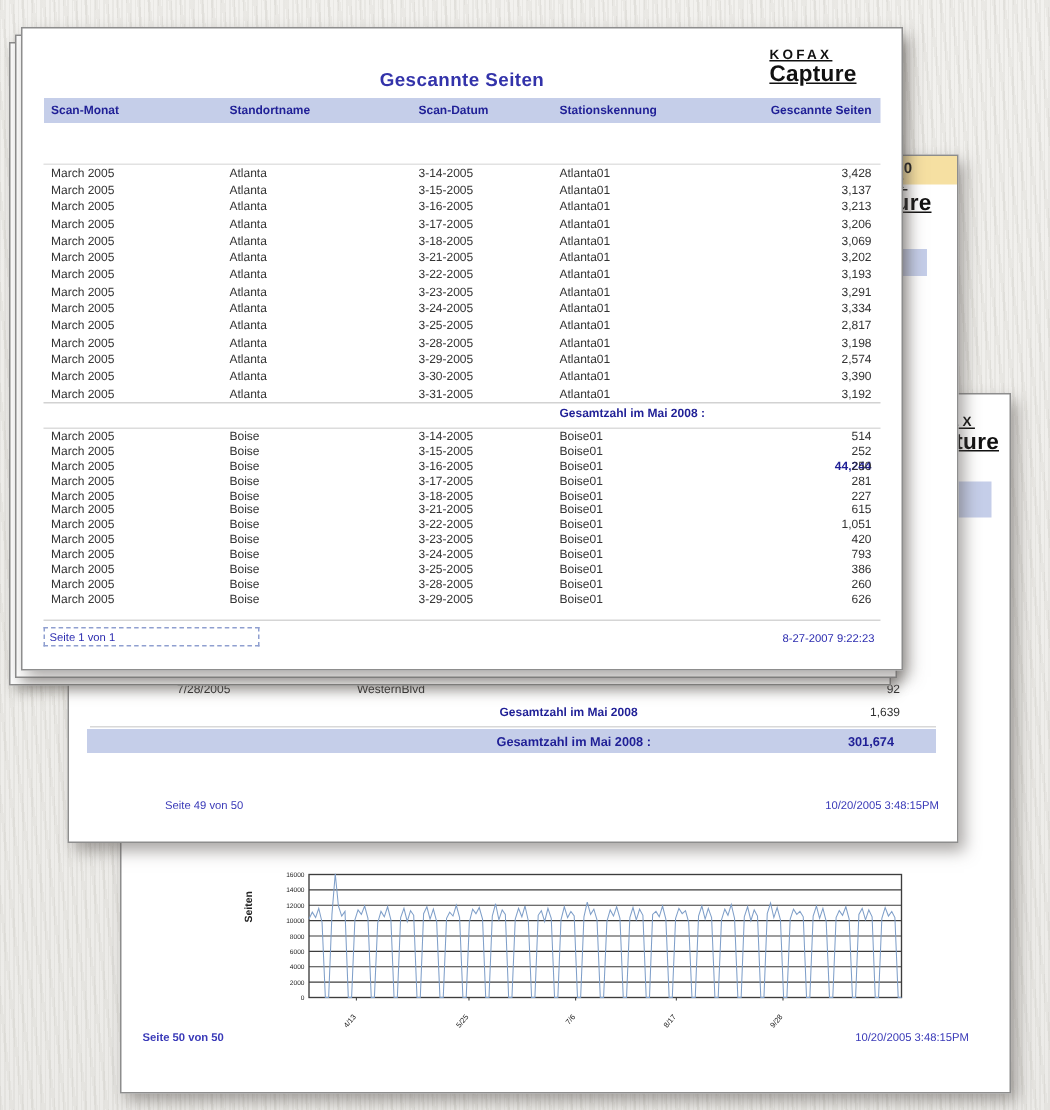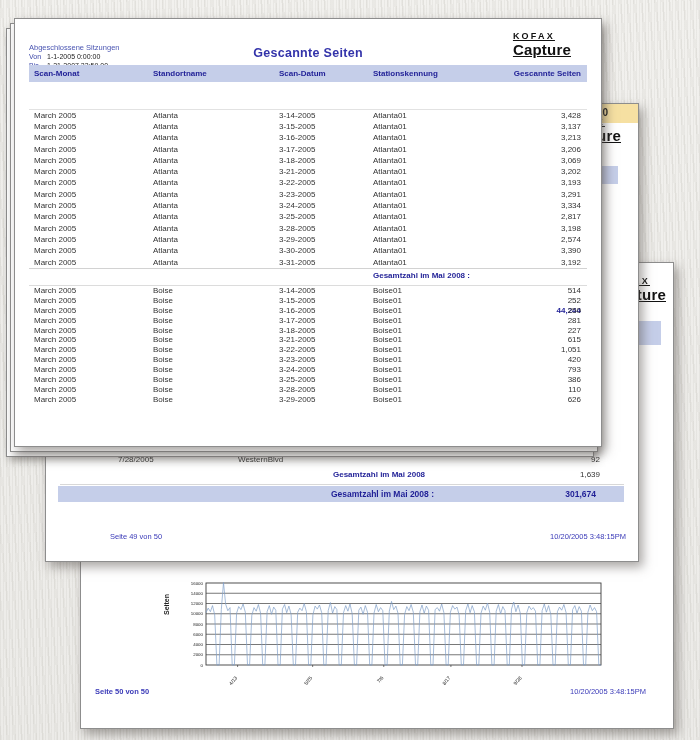--- a/index.html
+++ b/index.html
@@ -157,29 +157,20 @@
     <div class="mid-footer">
       <span class="f-page">Seite 49 von 50</span>
       <span class="f-date">10/20/2005  3:48:15PM</span>
     </div>
   </div>
 
   <div class="page ghost ghost-2"></div>
   <div class="page ghost ghost-1"></div>
 
   <div class="page page-front">
-    <div class="filters">
-      <div class="f-title">Abgeschlossene Sitzungen</div>
-      <div class="f-line">
-        <span class="f-lab">Von</span><span>1-1-2005   0:00:00</span>
-      </div>
-      <div class="f-line">
-        <span class="f-lab">Bis</span><span>1-31-2007   23:59.00</span>
-      </div>
-    </div>
     <div class="rpt-title">Gescannte Seiten</div>
     <div class="logo logo-front">
       <span class="lg-top">KOFAX</span>
       <span class="lg-bot">Capture</span>
     </div>
 
     <table class="rpt-table head-table">
       <colgroup>
           <col class="c1">
           <col class="c2">
@@ -390,27 +381,31 @@
             <td>Boise</td>
             <td>3-25-2005</td>
             <td>Boise01</td>
             <td>386</td>
           </tr>
           <tr>
             <td>March 2005</td>
             <td>Boise</td>
             <td>3-28-2005</td>
             <td>Boise01</td>
-            <td>110</td>
+            <td>260</td>
           </tr>
           <tr>
             <td>March 2005</td>
             <td>Boise</td>
             <td>3-29-2005</td>
             <td>Boise01</td>
             <td>626</td>
           </tr>
         </tbody>
     </table>
 
+    <div class="front-footer">
+      <div class="page-box">Seite 1 von 1</div>
+      <div class="f-date">8-27-2007 9:22:23</div>
+    </div>
   </div>
 
 </div>
 
 </body></html>

